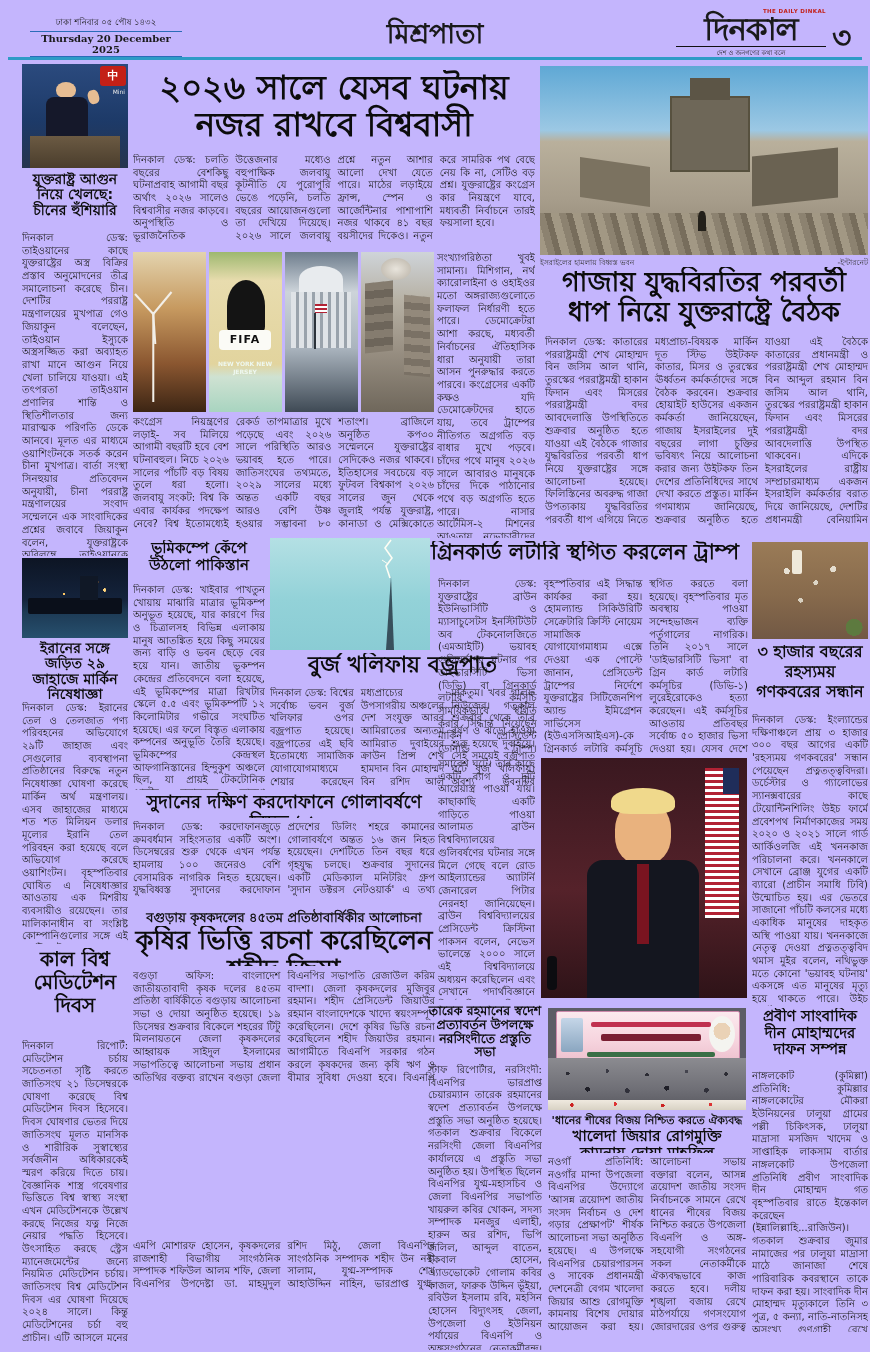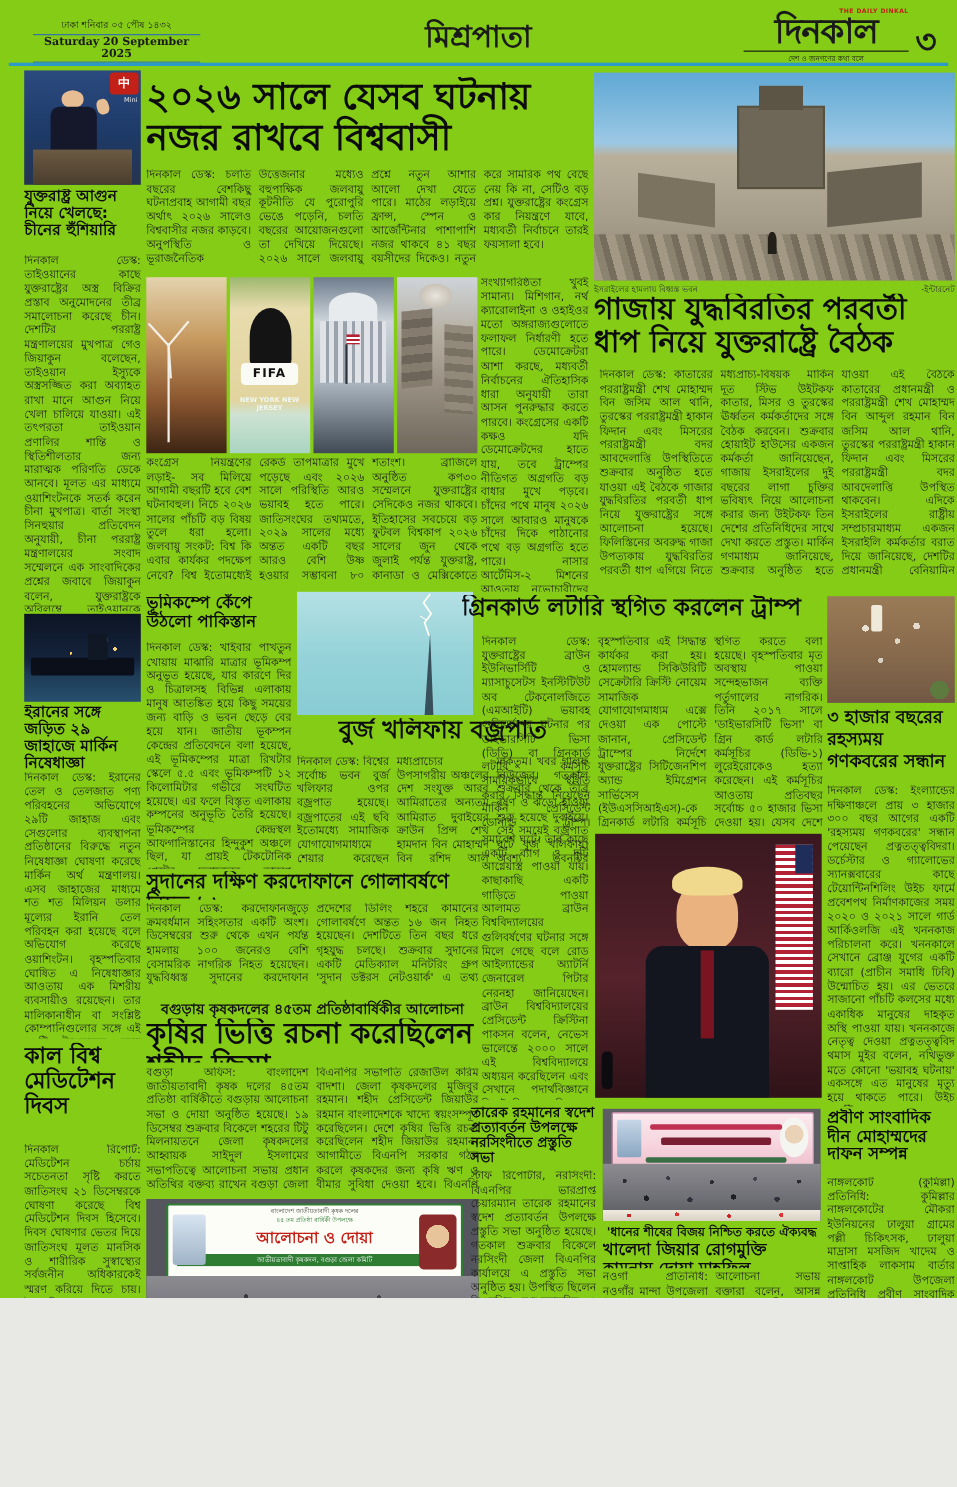--- a/index.html
+++ b/index.html
@@ -1,23 +1,23 @@
 <!DOCTYPE html>
 <html><head>
 <meta charset="utf-8">
 <style>
   html,body{margin:0;padding:0;background:#e8e8e4;}
-  #page{position:relative;width:870px;height:1180px;background:#84cc16;margin:0 auto;
+  #page{position:relative;width:870px;height:1352px;background:#c4b5fd;margin:0 auto;
         font-family:"DejaVu Sans","Liberation Sans",sans-serif;color:#1a1a1a;overflow:hidden;}
   .abs{position:absolute;}
   .bt{font-size:10px;line-height:1.27;text-align:justify;color:#1d1d1d;overflow:hidden;}
   .c2{column-count:2;column-gap:7px;}
   .c3{column-count:3;column-gap:7px;}
   .c4{column-count:4;column-gap:7px;}
-  .hl{font-weight:700;color:#0c0c0c;line-height:1.1;overflow:hidden;}
+  .hl{font-weight:700;color:#0c0c0c;text-align:center;line-height:1.1;overflow:hidden;}
   .kicker{font-weight:700;text-align:center;color:#111;overflow:hidden;}
   .ph{position:absolute;overflow:hidden;background:#cfcfcf;}
   .cap{font-size:7.5px;color:#333;}
   .rule-blue{height:1px;background:#2b6cb8;margin:1px 0;}
   
   .dateblock{left:30px;top:16px;width:152px;text-align:center;}
   .date-bn{font-size:8.5px;}
   .date-en{font-size:10px;font-weight:700;font-family:"DejaVu Serif","Liberation Serif",serif;}
   .section-title{left:0;right:0;top:13px;text-align:center;font-size:27px;font-weight:700;}
   .masthead{left:676px;top:8px;width:150px;text-align:center;}
@@ -40,21 +40,21 @@
      linear-gradient(180deg,#8b8b90 0%,#6f6f76 60%,#57575e 100%);}
 </style>
 </head>
 <body>
 
 <div id="page">
 
   <div class="abs dateblock">
     <div class="date-bn">ঢাকা শনিবার ০৫ পৌষ ১৪৩২</div>
     <div class="rule-blue"></div>
-    <div class="date-en">Saturday 20 September 2025</div>
+    <div class="date-en">Thursday 20 December 2025</div>
     <div class="rule-blue"></div>
   </div>
 
   <div class="abs masthead">
     <div class="masthead-en">THE DAILY DINKAL</div>
     <div class="masthead-bn"><span>দিনকাল</span></div>
     <div class="masthead-tag">দেশ ও জনগণের কথা বলে</div>
   </div>
 
   <div class="abs section-title">মিশ্রপাতা</div>
@@ -160,32 +160,20 @@
     <div style="position:absolute;left:6px;bottom:8px;width:10px;height:34px;background:#0c0c10;border-radius:4px;"></div>
   </div>
 
   <div class="abs hl" style="left:133px;top:792px;width:302px;height:26px;font-size:18px;">সুদানের দক্ষিণ করদোফানে গোলাবর্ষণে নিহত ১৬</div>
   <div class="abs bt c2" style="left:133px;top:821px;width:302px;height:85px;">দিনকাল ডেস্ক: করদোফানজুড়ে ক্রমবর্ধমান সহিংসতার একটি অংশ। ডিসেম্বরের শুরু থেকে এখন পর্যন্ত হামলায় ১০০ জনেরও বেশি বেসামরিক নাগরিক নিহত হয়েছেন। যুদ্ধবিধ্বস্ত সুদানের করদোফান প্রদেশের ডিলিং শহরে কামানের গোলাবর্ষণে অন্তত ১৬ জন নিহত হয়েছেন। দেশটিতে তিন বছর ধরে গৃহযুদ্ধ চলছে। শুক্রবার সুদানের একটি মেডিক্যাল মনিটরিং গ্রুপ 'সুদান ডক্টরস নেটওয়ার্ক' এ তথ্য জানিয়েছে। সংস্থাটি জানিয়েছে, গত দুই দিন ধরে র‍্যাপিড সাপোর্ট ফোর্সেস (আরএসএফ) ও তার মিত্র সুদান পিপলস লিবারেশন মুভমেন্ট-নর্থ দক্ষিণ করদোফানের ডিলিং শহরের আবাসিক এলাকায় গোলাবর্ষণ করেছে। এই হামলার নিন্দা জানিয়ে সংস্থাটি বলেছে, বেসামরিক নাগরিকদের সুপরিকল্পিতভাবে লক্ষ্যবস্তু করা হয়েছে। এতে নারী, বৃদ্ধ ও শিশুসহ আরো অনেকে নিহত হয়েছেন। ডিলিং শহরের ওপর এই হামলাটি করদোফানজুড়ে ক্রমবর্ধমান সহিংসতার একটি অংশ। সুদানের যুদ্ধ পশ্চিম দারফুর অঞ্চল থেকে কৌশলগতভাবে কেন্দ্রীয় ভূখণ্ডে স্থানান্তরিত হয়েছে। যা এই যুদ্ধের ফলাফল নির্ধারণে প্রভাব ফেলবে।</div>
 
   <div class="abs kicker" style="left:133px;top:908px;width:302px;height:18px;font-size:13px;">বগুড়ায় কৃষকদলের ৪৫তম প্রতিষ্ঠাবার্ষিকীর আলোচনা সভায় বক্তারা</div>
   <div class="abs hl" style="left:133px;top:926px;width:302px;height:40px;font-size:26px;">কৃষির ভিত্তি রচনা করেছিলেন শহীদ জিয়া</div>
   <div class="abs bt c2" style="left:133px;top:970px;width:302px;height:118px;">বগুড়া অফিস: বাংলাদেশ জাতীয়তাবাদী কৃষক দলের ৪৫তম প্রতিষ্ঠা বার্ষিকীতে বগুড়ায় আলোচনা সভা ও দোয়া অনুষ্ঠিত হয়েছে। ১৯ ডিসেম্বর শুক্রবার বিকেলে শহরের টিটু মিলনায়তনে জেলা কৃষকদলের আহ্বায়ক সাইদুল ইসলামের সভাপতিত্বে আলোচনা সভায় প্রধান অতিথির বক্তব্য রাখেন বগুড়া জেলা বিএনপির সভাপতি রেজাউল করিম বাদশা। জেলা কৃষকদলের মুজিবুর রহমান। শহীদ প্রেসিডেন্ট জিয়াউর রহমান বাংলাদেশকে খাদ্যে স্বয়ংসম্পূর্ণ করেছিলেন। দেশে কৃষির ভিত্তি রচনা করেছিলেন শহীদ জিয়াউর রহমান। আগামীতে বিএনপি সরকার গঠন করলে কৃষকদের জন্য কৃষি ঋণ ও বীমার সুবিধা দেওয়া হবে। বিএনপি কৃষকদের জন্য কৃষি কার্ড করবে, যার মাধ্যমে সরকারি সহায়তা দেওয়া হবে যাতে দুর্নীতি না হয়।</div>
 
-  <div class="ph" style="left:133px;top:1090px;width:302px;height:144px;background:#55555e;">
-    <div style="position:absolute;left:18px;top:4px;width:266px;height:66px;background:#fdfdf8;border:2px solid #2e7d32;border-radius:3px;text-align:center;overflow:hidden;">
-      <div style="font-size:5.5px;color:#444;margin-top:2px;">বাংলাদেশ জাতীয়তাবাদী কৃষক দলের</div>
-      <div style="font-size:5.5px;color:#2e7d32;">৪৫ তম প্রতিষ্ঠা বার্ষিকী উপলক্ষে</div>
-      <div style="font-size:14px;font-weight:800;color:#c32017;">আলোচনা ও দোয়া</div>
-      <div style="font-size:6px;background:#2e7d32;color:#fff;margin:2px 8px 0;">জাতীয়তাবাদী কৃষকদল, বগুড়া জেলা কমিটি</div>
-      <div style="position:absolute;left:4px;top:8px;width:30px;height:46px;background:linear-gradient(180deg,#d8e4f0,#9fb4c8);border-radius:3px;"></div>
-      <div style="position:absolute;right:4px;top:8px;width:34px;height:50px;background:radial-gradient(circle at 50% 40%,#e8c49a 0 30%,#8a2a2a 31% 100%);border-radius:4px;"></div>
-    </div>
-    <div class="crowd" style="position:absolute;left:0;bottom:0;width:100%;height:74px;"></div>
-    <div style="position:absolute;left:0;bottom:0;width:100%;height:14px;background:linear-gradient(180deg,#e9e4da,#cfc8ba);"></div>
-  </div>
   <div class="abs bt c2" style="left:133px;top:1240px;width:302px;height:62px;">এমপি মোশারফ হোসেন, কৃষকদলের রাজশাহী বিভাগীয় সাংগঠনিক সম্পাদক শফিউল আলম শফি, জেলা বিএনপির উপদেষ্টা ডা. মাহমুদুল রশিদ মিঠু, জেলা বিএনপির সাংগঠনিক সম্পাদক শহীদ উন নবী সালাম, যুগ্ম-সম্পাদক শেখ আহাউদ্দিন নাহিন, ভারপ্রাপ্ত যুগ্ম-পরিচালক ও. আব্দুল মতিন। আলোচনা সভায় বক্তারা বলেন, কৃষি প্রধান বাংলাদেশে দুর্ভিক্ষ এনেছিলেন শেখ থাকতে হবে। কোনো দল ধর্মকে নিয়ে কোনো অপপ্রচার চালিয়ে ভোট চাইলে তাদের প্রতিহত করতে হবে। আলোচনা সভার শুরুতে বিএনপির চেয়ারপারসন সাবেক প্রধানমন্ত্রী বেগম খালেদা জিয়ার সুস্থতা কামনা এবং সন্ত্রাসী গুলিতে নিহত ইনকিলাব মঞ্চের মুখপাত্র শরীফ ওসমান হাদির আত্মার মাগফিরাত কামনা করে দোয়া ও মোনাজাত করা হয়।</div>
 
   <div class="abs hl" style="left:428px;top:1004px;width:114px;height:58px;font-size:12.5px;">তারেক রহমানের স্বদেশ প্রত্যাবর্তন উপলক্ষে নরসিংদীতে প্রস্তুতি সভা</div>
   <div class="abs bt" style="left:428px;top:1064px;width:114px;height:286px;">স্টাফ রিপোর্টার, নরসিংদী: বিএনপির ভারপ্রাপ্ত চেয়ারম্যান তারেক রহমানের স্বদেশ প্রত্যাবর্তন উপলক্ষে প্রস্তুতি সভা অনুষ্ঠিত হয়েছে। গতকাল শুক্রবার বিকেলে নরসিংদী জেলা বিএনপির কার্যালয়ে এ প্রস্তুতি সভা অনুষ্ঠিত হয়। উপস্থিত ছিলেন বিএনপির যুগ্ম-মহাসচিব ও জেলা বিএনপির সভাপতি খায়রুল কবির খোকন, সদস্য সম্পাদক মনজুর এলাহী, হারুন অর রশিদ, ভিপি জলিল, আব্দুল বাতেন, ইকবাল হোসেন, এ্যাডভোকেট গোলাম কবির কাজল, ফারুক উদ্দিন ভূঁইয়া, রবিউল ইসলাম রবি, মহসিন হোসেন বিদ্যুৎসহ জেলা, উপজেলা ও ইউনিয়ন পর্যায়ের বিএনপি ও অঙ্গসংগঠনের নেতাকর্মীবৃন্দ। সভায় বক্তারা বলেন, তারেক রহমানের স্বদেশ প্রত্যাবর্তন ঘিরে দেশজুড়ে যে গণআকাঙ্ক্ষা তৈরি হয়েছে, নরসিংদী জেলা তার অন্যতম কেন্দ্রবিন্দু হবে। ২৩ ডিসেম্বর ঢাকায় জনতার জোয়ার সৃষ্টি হবে বলে তারা আশাবাদ ব্যক্ত করেন। একই সঙ্গে ২৩ ডিসেম্বর সকাল ১০টার মধ্যে ঢাকার হযরত শাহজালাল আন্তর্জাতিক বিমানবন্দরের নির্ধারিত স্থানে সর্বস্তরের নেতাকর্মীদের স্বতঃস্ফূর্তভাবে উপস্থিত থাকার আহ্বান জানানো হয়। সভা শেষে বেগম খালেদা জিয়া, তারেক রহমান-এর সুস্থতা এবং শহীদ জিয়াউর রহমান ও ইনকিলাব মঞ্চের মুখপাত্র শরীফ ওসমান হাদীর মৃত্যুতে তার আত্মার মাগফিরাত কামনা করে দোয়া ও মোনাজাত করা হয়।</div>
 
   <div class="ph" style="left:548px;top:1008px;width:198px;height:102px;background:#5d5d66;">
     <div style="position:absolute;left:8px;top:3px;width:182px;height:48px;background:linear-gradient(180deg,#fbe9ee 0%,#f6d4de 60%,#eec2cf 100%);border:1px solid #c8a;border-radius:2px;">
       <div style="position:absolute;left:4px;top:6px;width:22px;height:34px;background:linear-gradient(180deg,#c5d6e8,#8aa6c0);border-radius:2px;"></div>
       <div style="position:absolute;right:4px;top:4px;width:26px;height:36px;background:radial-gradient(circle at 50% 42%,#ead2b6 0 34%,#f4f4f0 35% 100%);border-radius:50%;"></div>
       <div style="position:absolute;left:34px;top:10px;width:120px;height:5px;background:#c03050;border-radius:2px;"></div>

